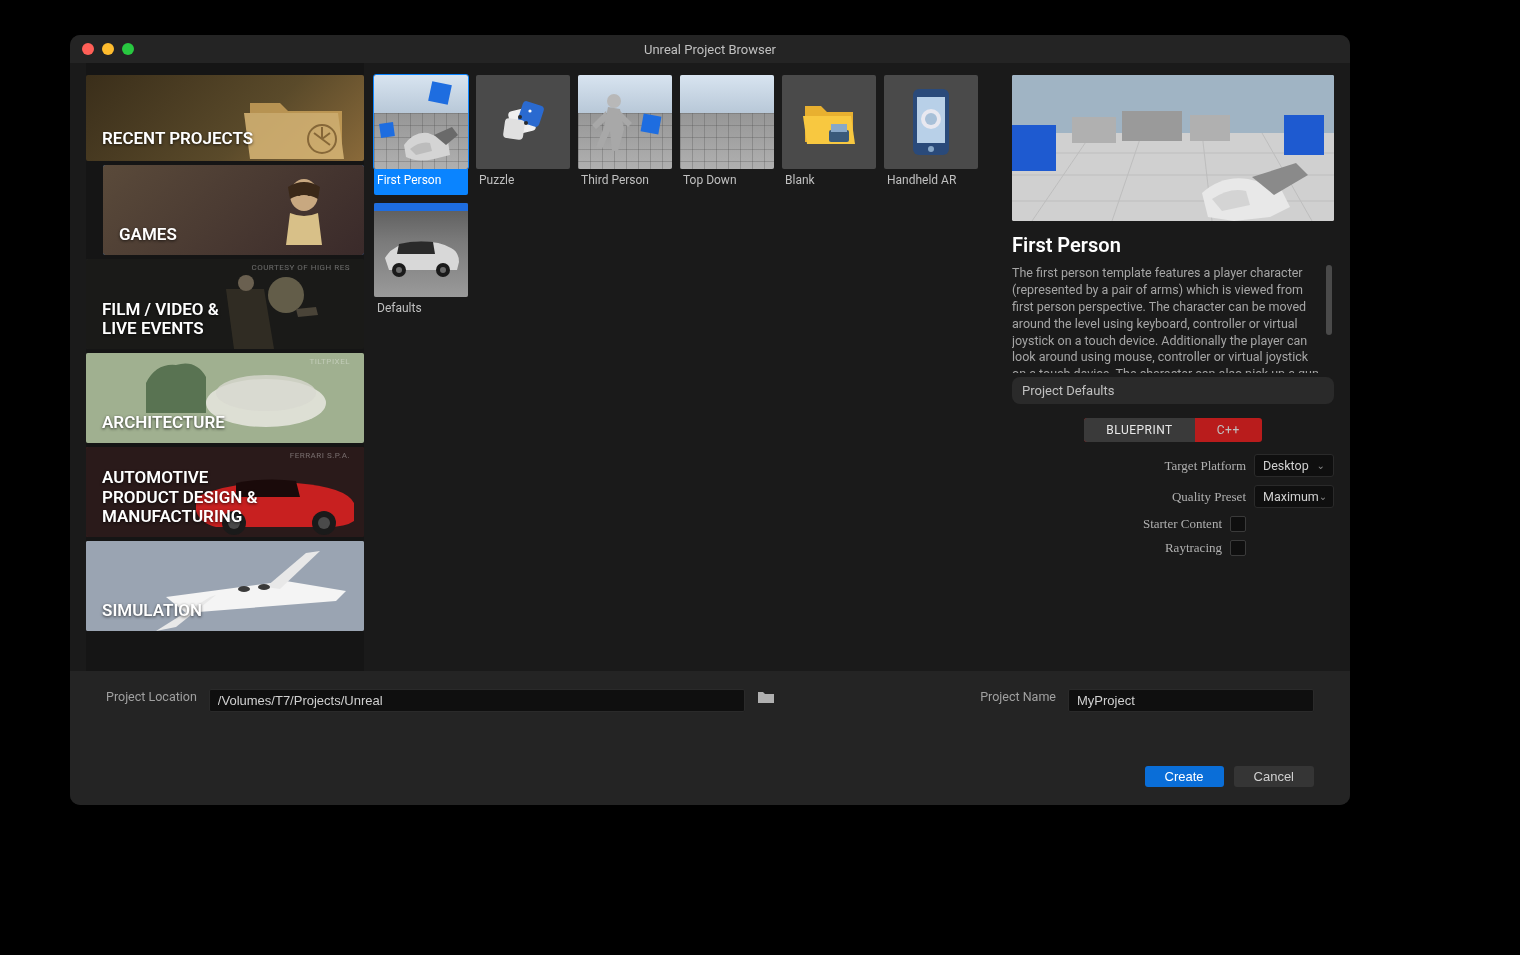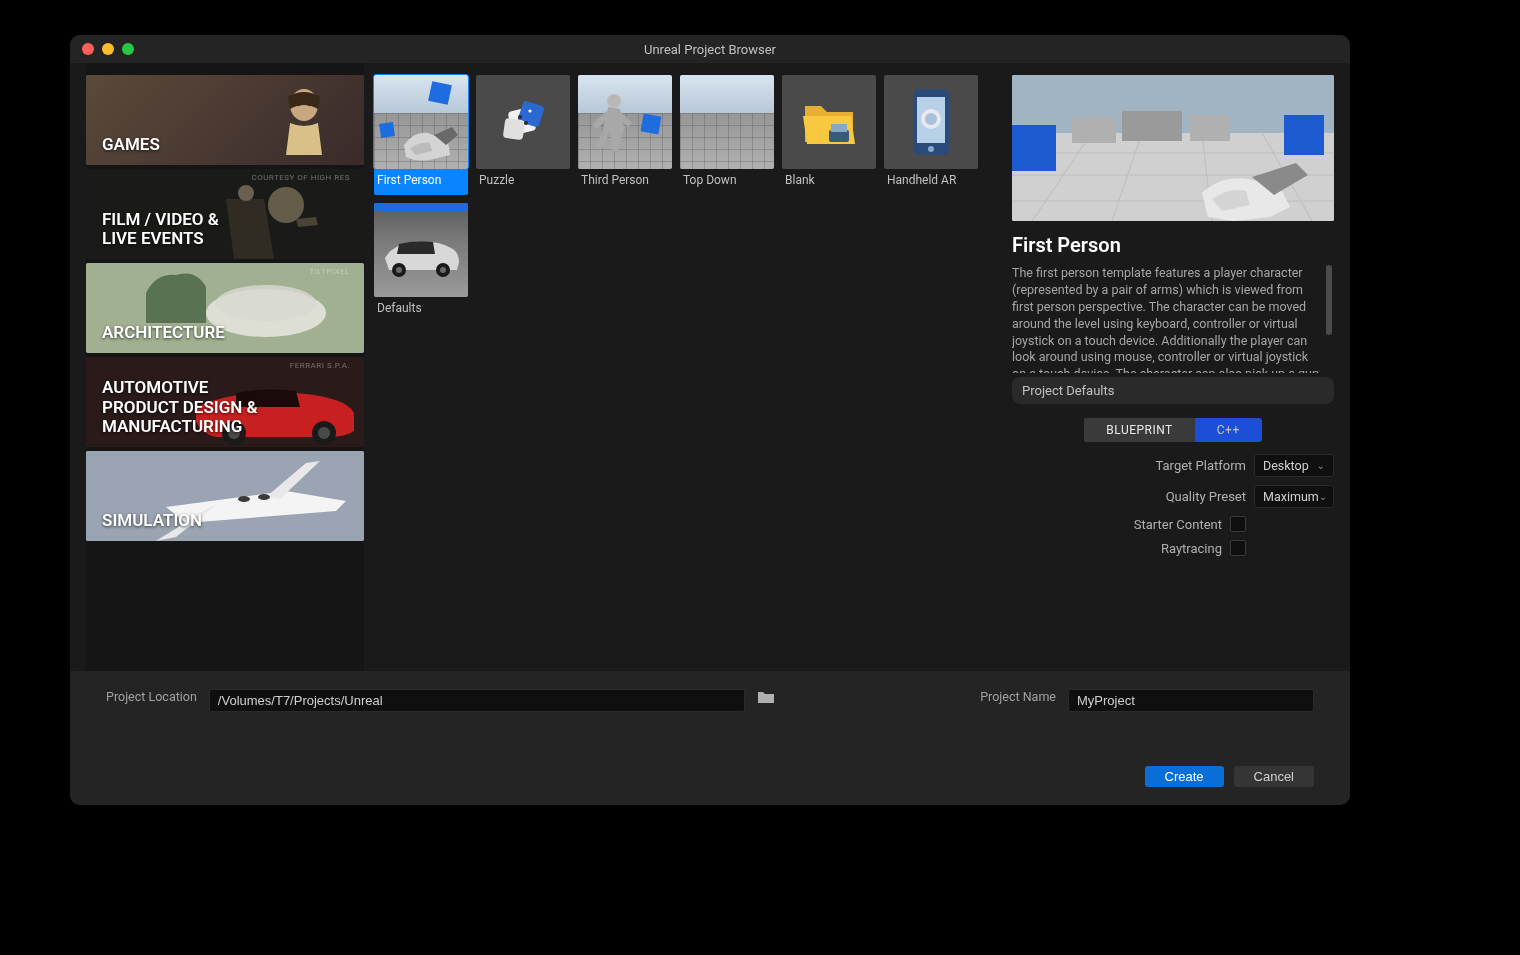--- a/index.html
+++ b/index.html
@@ -74,20 +74,21 @@
       inset: 0;
     }
     .category.games .category-bg { background: linear-gradient(135deg, #5a4a3a 0%, #3a2a2a 100%); }
     .category.film .category-bg { background: linear-gradient(135deg, #2a2a2a 0%, #1a1a1a 100%); }
     .category.arch .category-bg { background: linear-gradient(135deg, #4a5a4a 0%, #2a3a2a 100%); }
     .category.auto .category-bg { background: linear-gradient(135deg, #6a2a2a 0%, #3a1a1a 100%); }
     .category.sim .category-bg { background: linear-gradient(135deg, #aab0b8 0%, #7a8090 100%); }
     .category.selected {
       outline: 1px solid #0a84ff;
       outline-offset: -1px;
+      margin-left: 17px;
     }
     .category-label {
       position: absolute;
       left: 16px;
       bottom: 10px;
       color: #fff;
       font-weight: 600;
       font-size: 17px;
       text-shadow: 0 1px 3px rgba(0,0,0,0.7);
       line-height: 1.15;
@@ -209,21 +210,21 @@
       margin-top: 4px;
       border-radius: 8px;
     }
     .toggle-group {
       display: flex;
       justify-content: center;
       margin: 14px 0 12px 0;
     }
     .toggle-pill {
       display: flex;
-      background: #1d4ed8;
+      background: #b91c1c;
       border-radius: 3px;
       overflow: hidden;
     }
     .toggle-opt {
       padding: 5px 22px;
       font-size: 12px;
       color: #c0c0c0;
       cursor: pointer;
       letter-spacing: 0.5px;
     }
@@ -239,20 +240,21 @@
     .setting-row {
       display: flex;
       align-items: center;
       justify-content: flex-end;
       gap: 8px;
     }
     .setting-label {
       color: #b0b0b0;
       font-size: 13px;
       text-align: right;
+      font-family: Liberation Serif, serif;
     }
     .dropdown {
       width: 80px;
       background: #0f0f0f;
       border: 1px solid #2a2a2a;
       border-radius: 3px;
       padding: 3px 8px;
       color: #d0d0d0;
       font-size: 12.5px;
       display: flex;
@@ -354,20 +356,29 @@
       <div class="traffic-light tl-yellow"></div>
       <div class="traffic-light tl-green"></div>
     </div>
     <div class="title">Unreal Project Browser</div>
   </div>
 
   <div class="main-area">
 
     <div class="sidebar">
 
+      <div class="category recent">
+        <svg class="folder-svg" viewBox="0 0 120 80">
+          <path d="M16 20 L46 20 L54 28 L108 28 L108 72 L16 72 Z" fill="#c8a05a"></path>
+          <path d="M10 30 L104 30 L110 76 L16 76 Z" fill="#dab877"></path>
+          <circle cx="88" cy="56" r="14" fill="none" stroke="#8a6a3a" stroke-width="2"></circle>
+          <path d="M88 44 L88 56 M88 56 L96 62 M80 50 L88 56 M96 50 L88 56" stroke="#8a6a3a" stroke-width="2" fill="none"></path>
+        </svg>
+        <div class="category-label">RECENT PROJECTS</div>
+      </div>
 
       <div class="category games selected">
         <div class="category-bg"></div>
         <svg class="games-figure" viewBox="0 0 80 74">
           <ellipse cx="40" cy="22" rx="14" ry="16" fill="#c8a880"></ellipse>
           <path d="M26 40 Q40 46 54 40 L58 72 L22 72 Z" fill="#d8c088"></path>
           <ellipse cx="35" cy="20" rx="2" ry="3" fill="#3a2a1a"></ellipse>
           <ellipse cx="45" cy="20" rx="2" ry="3" fill="#3a2a1a"></ellipse>
           <path d="M24 14 Q40 4 56 14 L54 26 Q40 18 26 26 Z" fill="#3a2818"></path>
         </svg>

